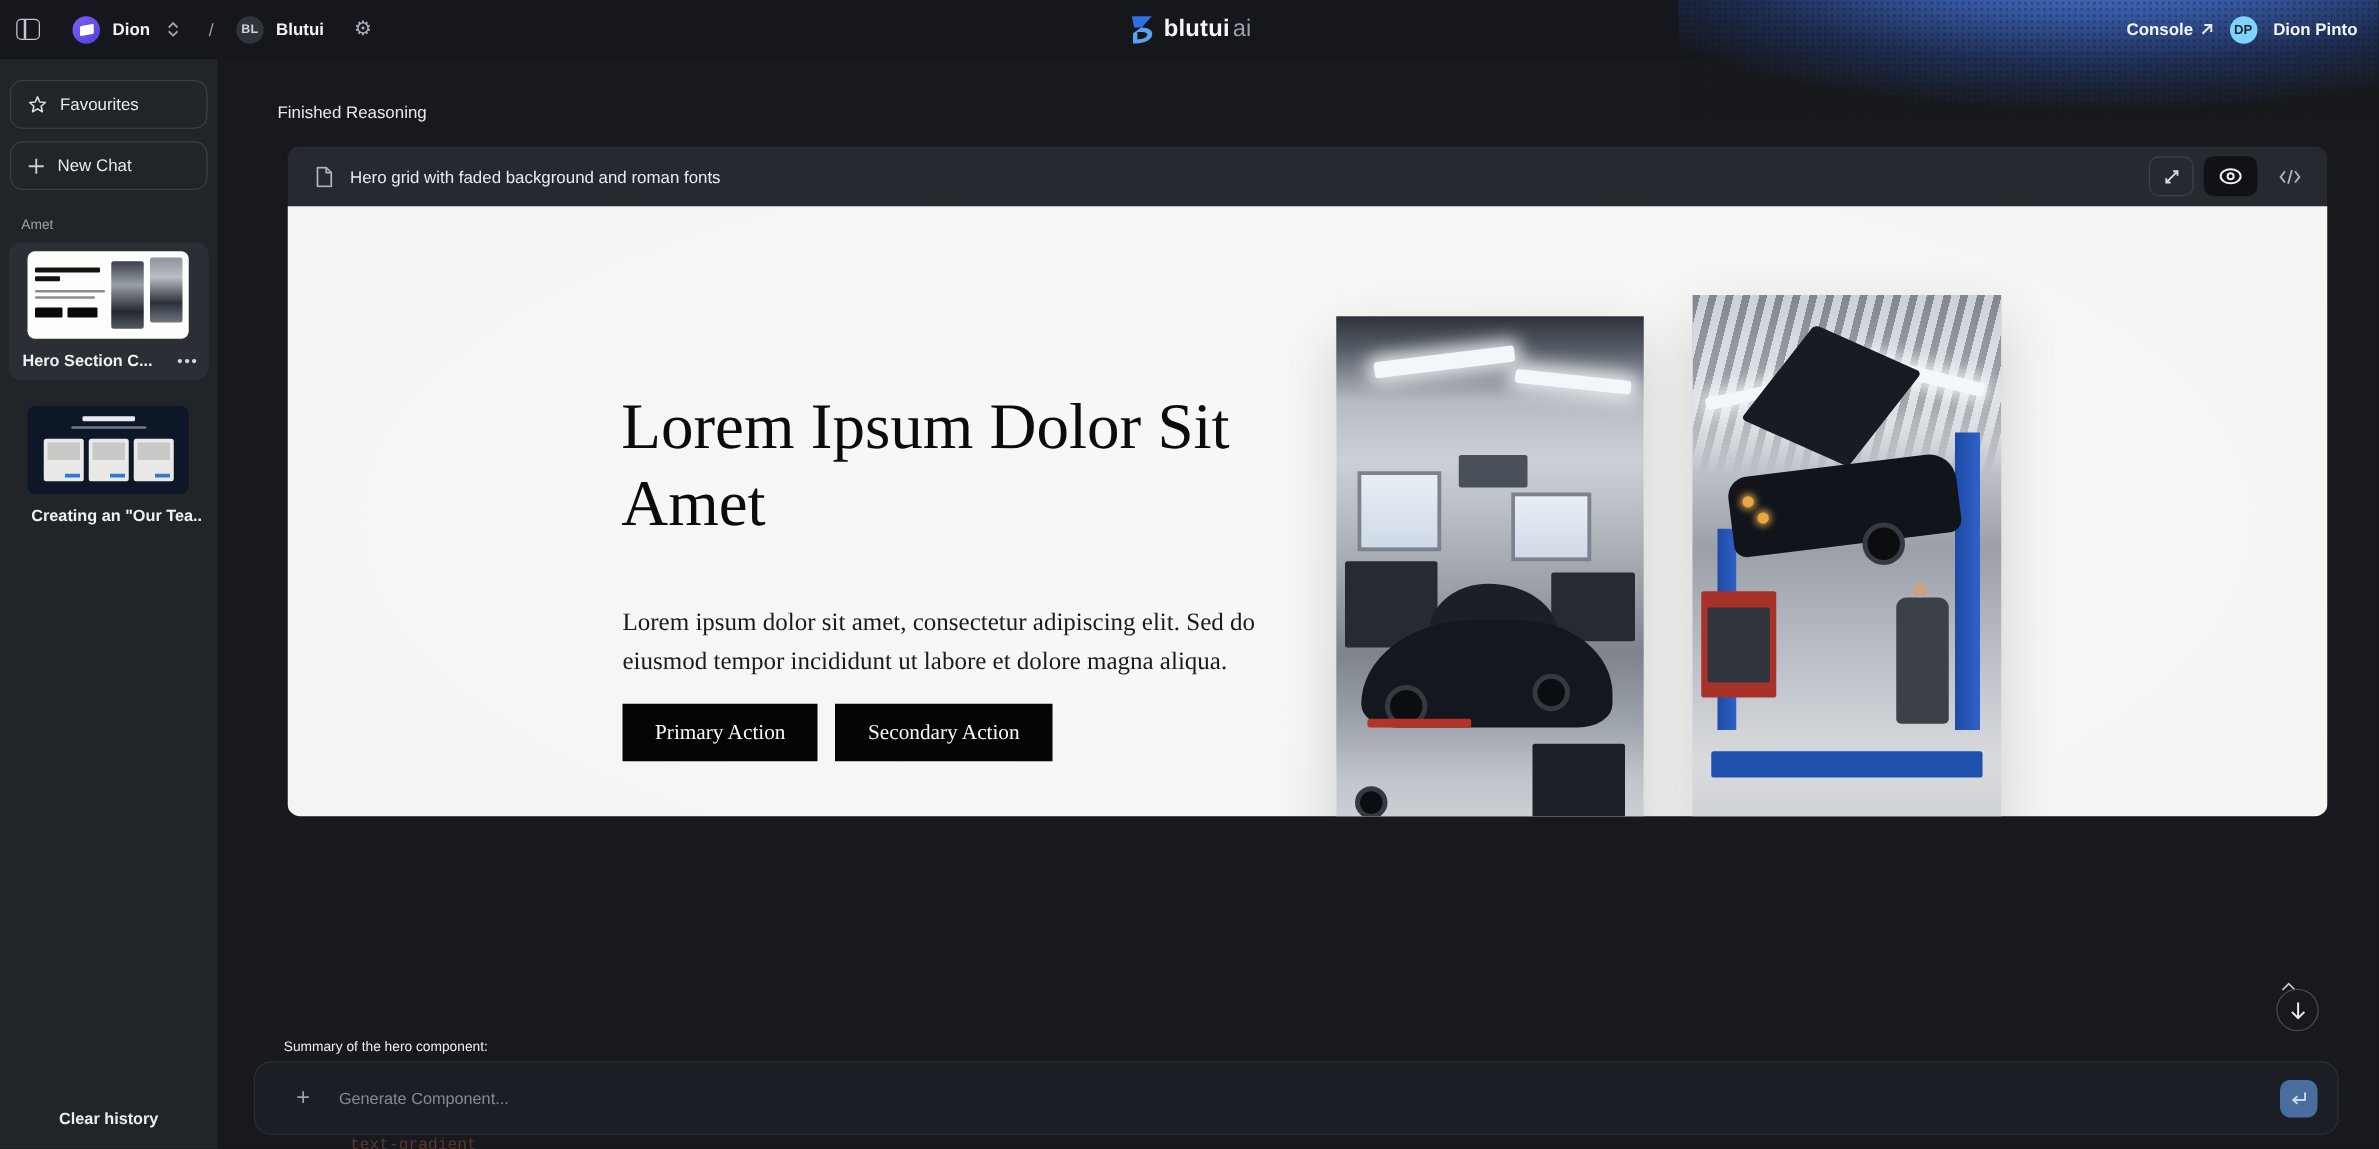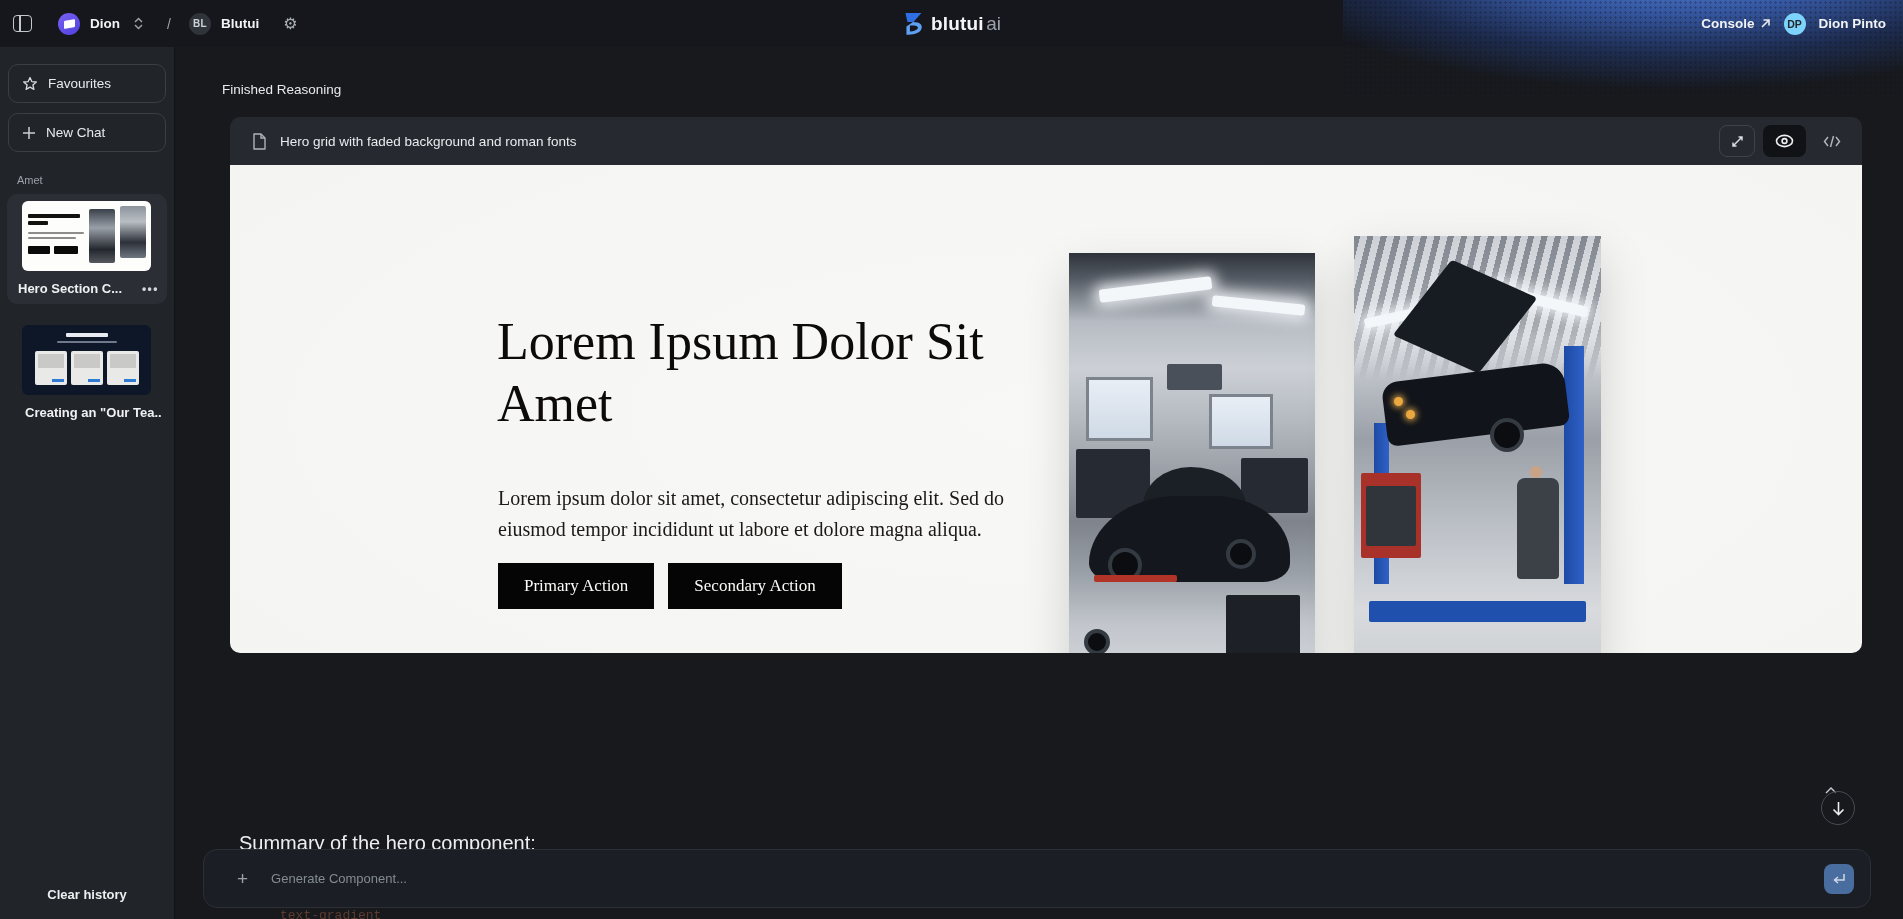--- a/index.html
+++ b/index.html
@@ -122,21 +122,21 @@
   .car2-body { position:absolute; left:12%; top:32%; width:74%; height:15%; background:#11141a; border-radius:16px 22px 10px 10px; transform:rotate(-7deg); }
   .hood { position:absolute; left:26%; top:8%; width:38%; height:22%; background:#171b22; transform:rotate(24deg) skewX(-14deg); border-radius:4px; }
   .headlight { position:absolute; width:9px; height:9px; border-radius:50%; background:#eaa83e; box-shadow:0 0 6px 2px rgba(240,180,80,.8); }
   .mechanic { position:absolute; right:17%; top:57%; width:17%; height:24%; background:#3c4147; border-radius:8px 8px 4px 4px; }
   .mechanic::before{ content:""; position:absolute; left:30%; top:-12px; width:12px; height:12px; border-radius:50%; background:#caa285; }
   .platform { position:absolute; left:6%; bottom:9%; width:88%; height:5%; background:#2050ae; border-radius:2px; }
   
   .chev-up { position:absolute; left:1650px; top:733px; color:#c8cdd4; }
   .scroll-btn { position:absolute; left:1646px; top:744px; width:34px; height:34px; border-radius:50%;
     border:1px solid #474c54; display:flex; align-items:center; justify-content:center; cursor:pointer; background:rgba(23,25,29,.6); }
-  .summary { position:absolute; left:64px; top:785px; font-size:20px; color:#eceef0; z-index:2; }
+  .summary { position:absolute; left:52px; top:785px; font-size:11px; color:#eceef0; z-index:2; }
   .composer { position:absolute; left:28px; top:802px; width:1668px; height:59px; background:#1b1e24;
     border:1px solid #2b2f36; border-radius:14px; display:flex; align-items:center; z-index:5; padding:0 16px 0 33px; }
   .plus-icon { font-size:19px; color:#9aa1a9; cursor:pointer; line-height:1; }
   .composer input { flex:1; margin-left:23px; background:transparent; border:none; outline:none;
     font-size:13px; color:#84cc16; font-family:"Liberation Sans", sans-serif; }
   .composer input::placeholder { color:#848b94; }
   .send-btn { width:30px; height:30px; border-radius:8px; background:#4a6d9f; display:flex; align-items:center; justify-content:center; cursor:pointer; }
   .clipped-code { position:absolute; left:105px; top:861px; font-family:"Liberation Mono", monospace;
     font-size:13px; color:#b0temp633f; z-index:1; }
 </style>

